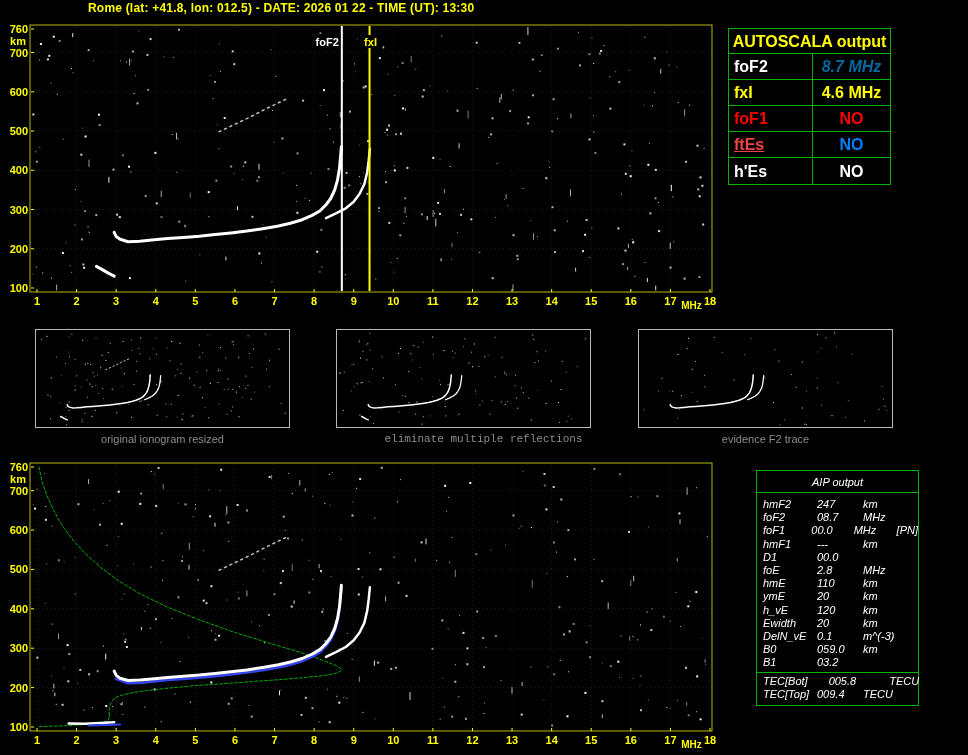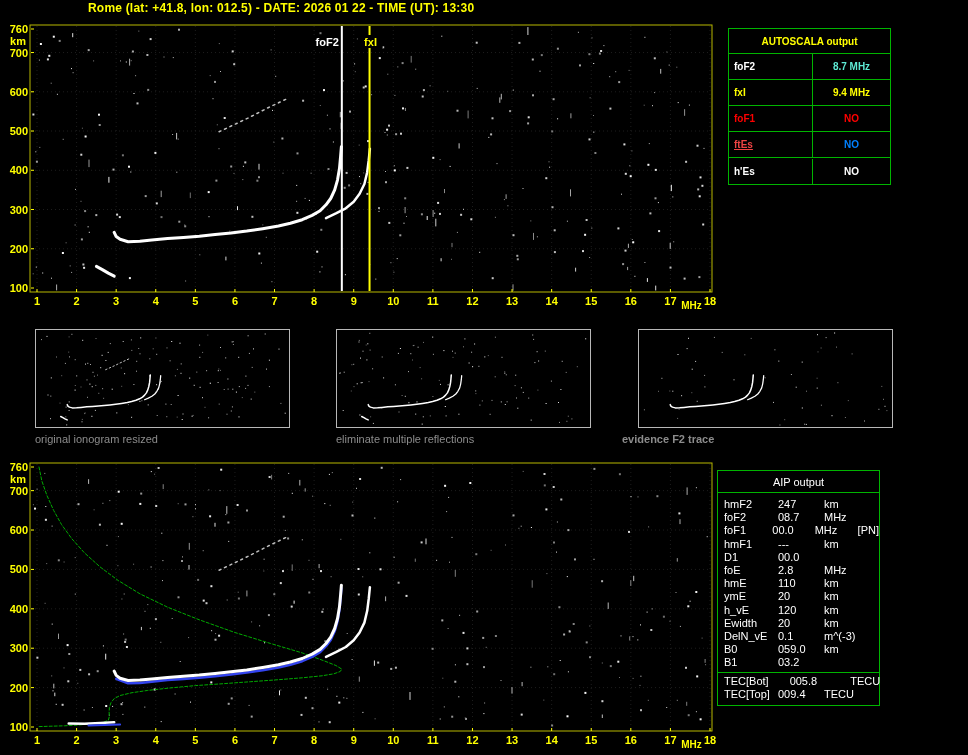--- a/index.html
+++ b/index.html
@@ -7,33 +7,33 @@
   #screen { position:relative; width:968px; height:755px; background:#000; overflow:hidden; }
   .abs { position:absolute; }
   #title { left:88px; top:1px; color:#ffff00; font-size:12px; font-weight:bold; letter-spacing:.2px; }
   .chart-mount { left:0; background:#000; }
   #chart0 { top:20px; width:724px; height:310px; }
   #chart1 { top:458px; width:724px; height:297px; }
   svg { display:block; font-family:"Liberation Sans",sans-serif; }
 
   .thumb { top:329px; width:255px; height:99px; border:1px solid #b8b8b8; background:#000; }
   #thumb0 { left:35px; } #thumb1 { left:336px; } #thumb2 { left:638px; }
-  .thumb-caption { top:433px; width:255px; color:#8c8c8c; font-size:11px; }
-  #cap0 { left:35px; } #cap1 { left:336px; } #cap2 { left:622px;font-weight:bold; }
+  .thumb-caption { top:433px; width:255px; text-align:center; color:#8c8c8c; font-size:11px; }
+  #cap0 { left:35px; } #cap1 { left:356px;font-family:Liberation Mono, monospace; } #cap2 { left:638px; }
 
   
-  #autoscala { left:728px; top:28px; width:163px; border:1px solid #00b400; font-size:10px; font-weight:bold; }
+  #autoscala { left:728px; top:28px; width:163px; border:1px solid #00b400; font-size:16px; font-weight:bold; }
   #autoscala .hdr { height:25px; line-height:25px; text-align:center; color:#ffff00; border-bottom:1px solid #00b400; }
   .arow { display:flex; height:26px; line-height:25px; border-bottom:1px solid #00b400; }
   .arow:last-child { border-bottom:none;align-items:flex-end; }
   .albl { width:84px; padding-left:5px; border-right:1px solid #00b400; }
   .aval { flex:1; text-align:center; }
 
   
-  #aip { left:717px; top:470px; width:163px; border:1px solid #00b400; color:#ffffff; font-size:11px; padding-bottom:3px; }
+  #aip { left:756px; top:470px; width:163px; border:1px solid #00b400; color:#ffffff; font-size:11px; padding-bottom:3px;font-style:italic; }
   #aip .hdr { height:22px; line-height:22px; text-align:center; border-bottom:1px solid #00b400; margin-bottom:5px; }
   .prow { display:flex; height:13.2px; line-height:13.2px; padding-left:6px; }
   .prow.sep { border-top:1px solid #00b400; margin-top:3px; padding-top:2px; height:16px;gap:21px; }
   .plbl { width:54px; }
   .pval { width:34px; }
   .punit { margin-left:12px; width:48px; }
   .pnote { }
 </style>
 </head>
 <body>
@@ -1240,25 +1240,25 @@
         <text x="28" y="13" fill="#ffff00" font-size="11" text-anchor="end" font-weight="bold">760</text>
         <text x="26" y="25" fill="#ffff00" font-size="11" text-anchor="end" font-weight="bold">km</text>
       </svg>
     </div>
 
   <div id="autoscala" class="abs">
     <div class="hdr">AUTOSCALA output</div>
     <div id="autoscala-rows">
         <div class="arow">
           <div class="albl" style="color: rgb(255, 255, 255);">foF2</div>
-          <div class="aval" style="color: #5eead4;">8.7 MHz</div>
+          <div class="aval" style="color: #0369a1; font-style: italic;">8.7 MHz</div>
         </div>
         <div class="arow">
           <div class="albl" style="color: rgb(255, 255, 0);">fxI</div>
-          <div class="aval" style="color: rgb(255, 255, 0);">9.4 MHz</div>
+          <div class="aval" style="color: rgb(255, 255, 0);">4.6 MHz</div>
         </div>
         <div class="arow">
           <div class="albl" style="color: rgb(255, 0, 0);">foF1</div>
           <div class="aval" style="color: rgb(255, 0, 0);">NO</div>
         </div>
         <div class="arow">
           <div class="albl" style="color: #ef4444; text-decoration: underline;">ftEs</div>
           <div class="aval" style="color: rgb(0, 128, 255);">NO</div>
         </div>
         <div class="arow">

